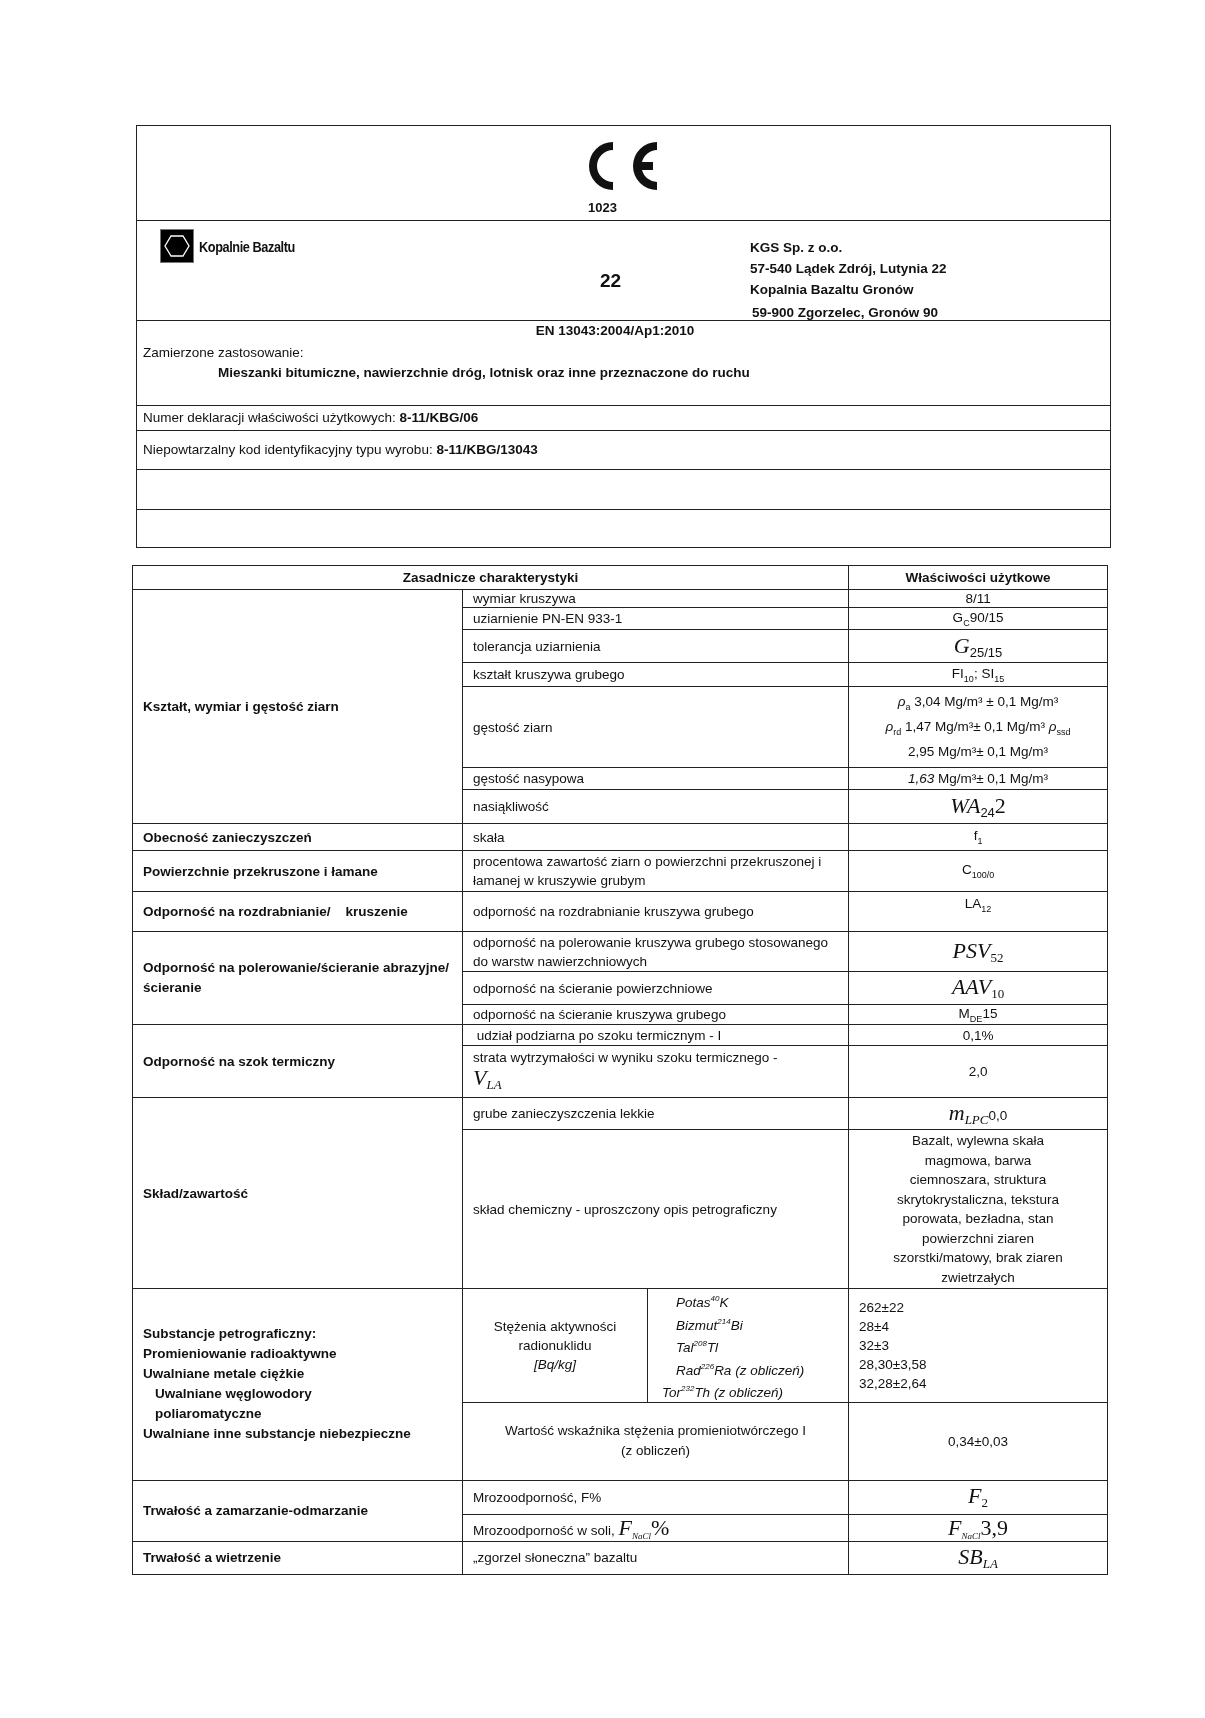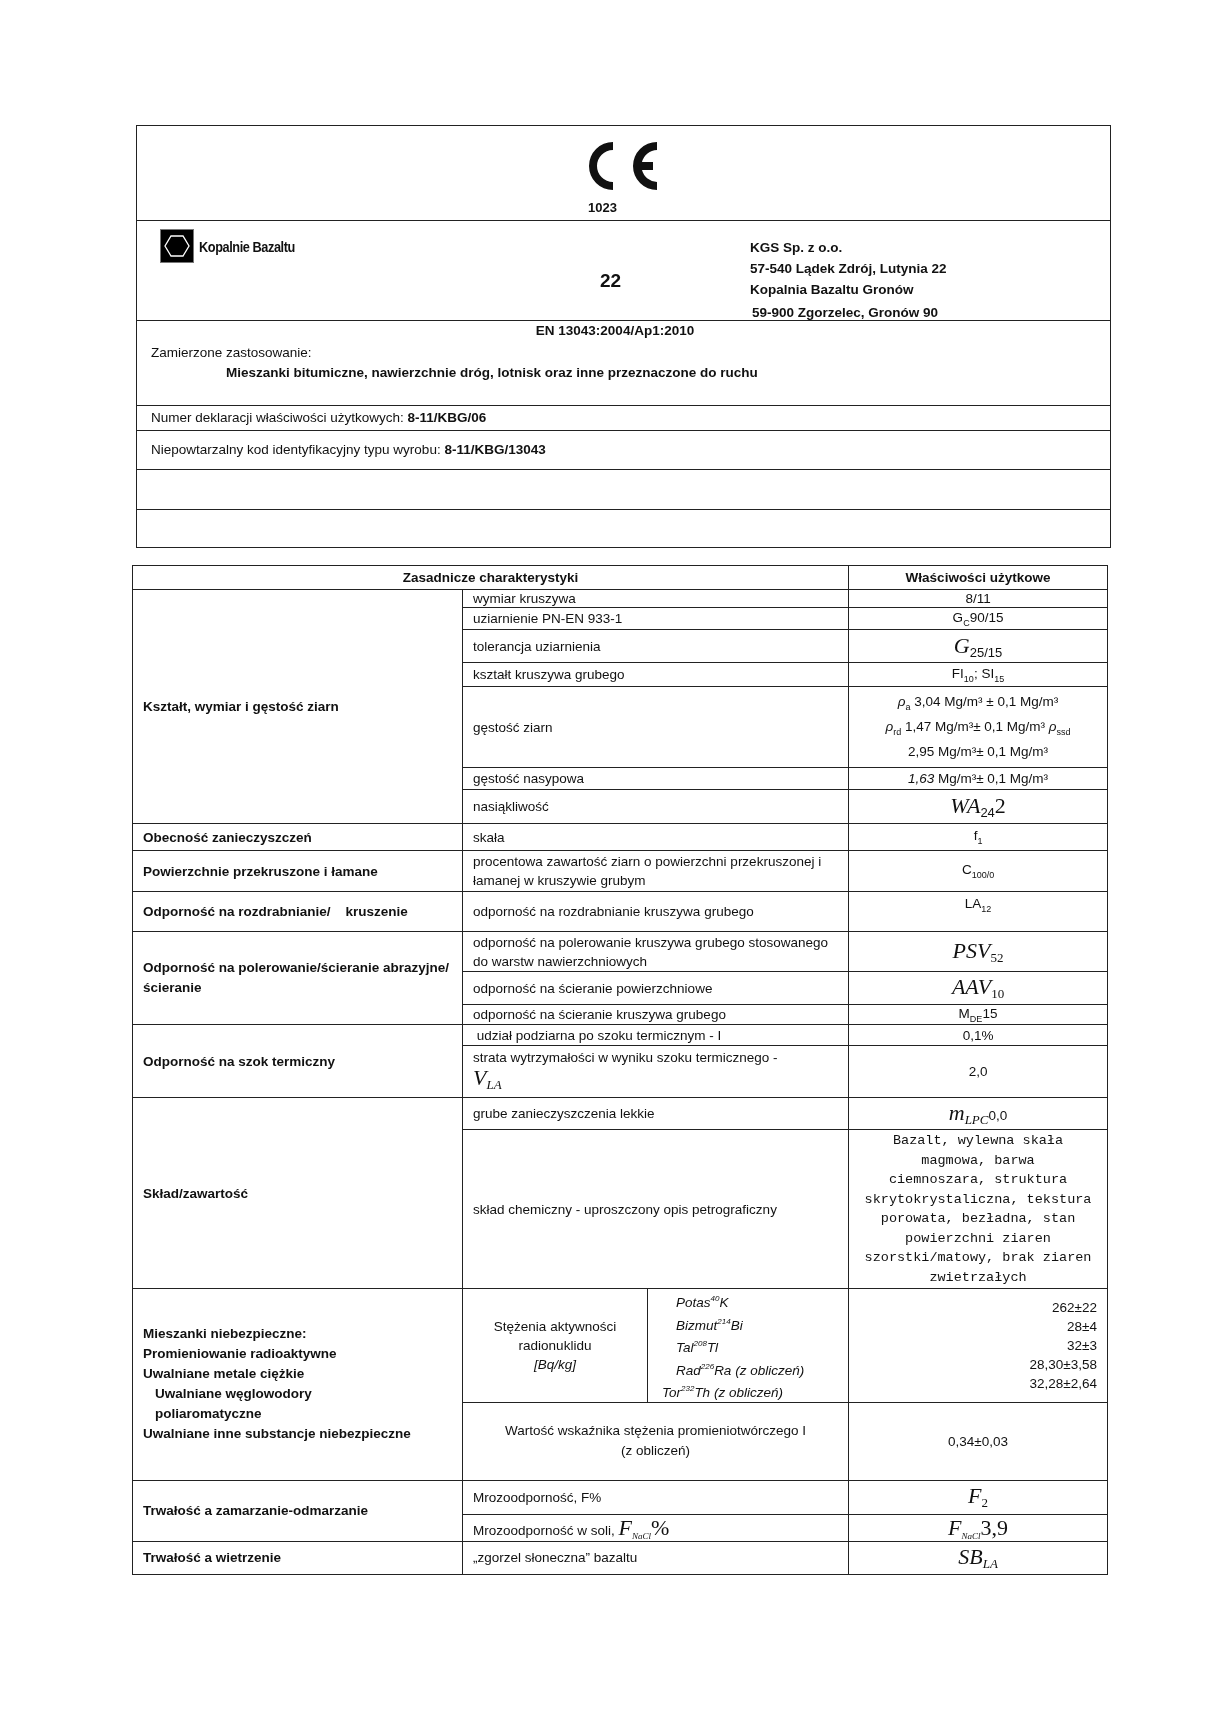--- a/index.html
+++ b/index.html
@@ -7,37 +7,37 @@
   .box { position:absolute; left:136px; top:125px; width:975px; height:423px; border:1.5px solid #222; box-sizing:border-box; }
   .hline { position:absolute; left:136px; width:975px; height:0; border-top:1.5px solid #222; }
   .ce { position:absolute; left:583px; top:138px; width:80px; height:56px; }
   .notified { position:absolute; left:0; width:1205px; top:200px; text-align:center; font-weight:bold; font-size:13px; }
   .logo { position:absolute; left:160px; top:229px; display:flex; align-items:center; gap:5px; }
   .logo-box { width:34px; height:34px; background:#000; border:1px solid #777; box-sizing:border-box; display:flex; align-items:center; justify-content:center; }
   .logo-text { font-weight:bold; font-size:15px; letter-spacing:-0.5px; font-family:"Liberation Sans Narrow","Liberation Sans",sans-serif; transform:scaleX(0.85); transform-origin:left; }
   .year { position:absolute; left:600px; top:270px; font-weight:bold; font-size:19px; }
   .addr { position:absolute; left:750px; font-weight:bold; font-size:13.5px;margin-top:12px; }
   .std { position:absolute; left:0; width:1230px; top:323px; text-align:center; font-weight:bold; font-size:13.5px; }
-  .label { position:absolute; left:143px; font-size:13.5px;margin-left:8px; }
+  .label { position:absolute; left:143px; font-size:13.5px; }
   .bold { font-weight:bold; }
 
   table.main { position:absolute; left:132px; top:565px; width:975px; border-collapse:collapse; font-size:13.5px; table-layout:fixed; }
   table.main td { border:1.5px solid #222; padding:0 10px; vertical-align:middle; box-sizing:border-box; }
   td.c { text-align:center; }
   td.h { font-weight:bold; text-align:center; }
   td.g { font-weight:bold; }
   .serif { font-family:"Liberation Serif", serif; font-style:italic; }
   .big { font-size:22px; }
   sub.s { font-size:9px; }
   sub.m { font-size:13px; }
   sup.s { font-size:8px; }
   .it { font-style:italic; }
   .nuc { line-height:19px; }
-  .vals { line-height:19px; text-align:right;margin-left:16px; }
-  .petro { line-height:19.5px; text-align:center;font-family:Liberation Mono, monospace; }
+  .vals { line-height:19px; text-align:left;margin-left:16px; }
+  .petro { line-height:19.5px; text-align:center; }
   .glist { line-height:20px; }
 </style>
 </head>
 <body>
 
 <div class="box"></div>
 <div class="hline" style="top:220px"></div>
 <div class="hline" style="top:320px"></div>
 <div class="hline" style="top:405px"></div>
 <div class="hline" style="top:430px"></div>
@@ -177,21 +177,21 @@
       <div>skrytokrystaliczna, tekstura</div>
       <div>porowata, bezładna, stan</div>
       <div>powierzchni ziaren</div>
       <div>szorstki/matowy, brak ziaren</div>
       <div>zwietrzałych</div>
     </td>
   </tr>
 
   <tr style="height:100px">
     <td rowspan="2" class="g glist">
-      <div>Mieszanki niebezpieczne:</div>
+      <div>Substancje petrograficzny:</div>
       <div>Promieniowanie radioaktywne</div>
       <div>Uwalniane metale ciężkie</div>
       <div style="padding-left:12px">Uwalniane węglowodory</div>
       <div style="padding-left:12px">poliaromatyczne</div>
       <div>Uwalniane inne substancje niebezpieczne</div>
     </td>
     <td class="c" style="line-height:19px">
       <div>Stężenia aktywności</div>
       <div>radionuklidu</div>
       <div class="it">[Bq/kg]</div>

